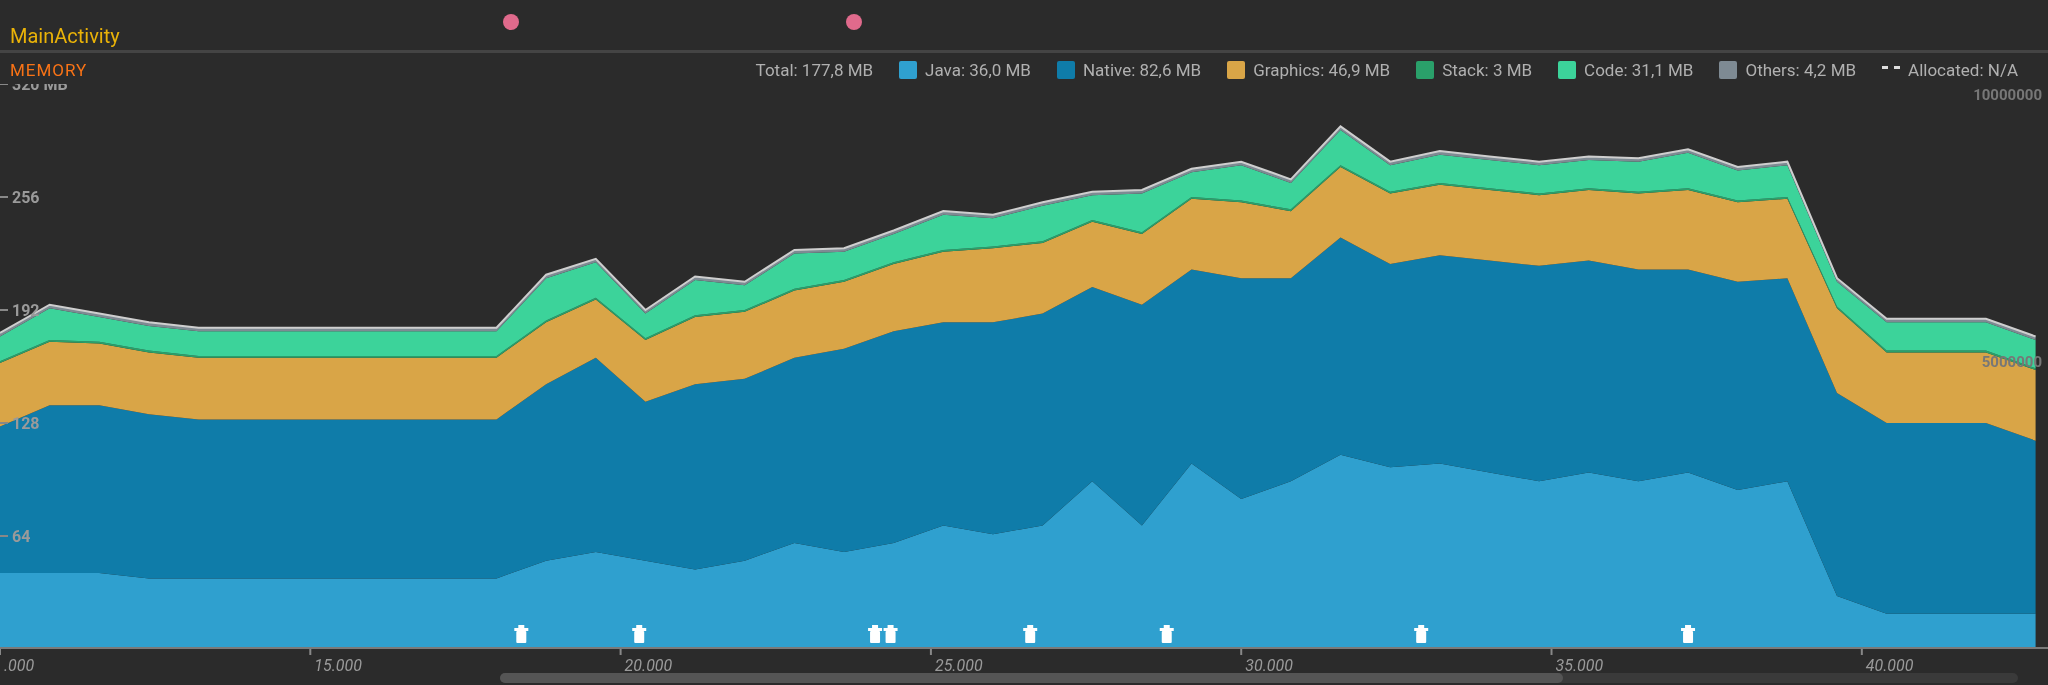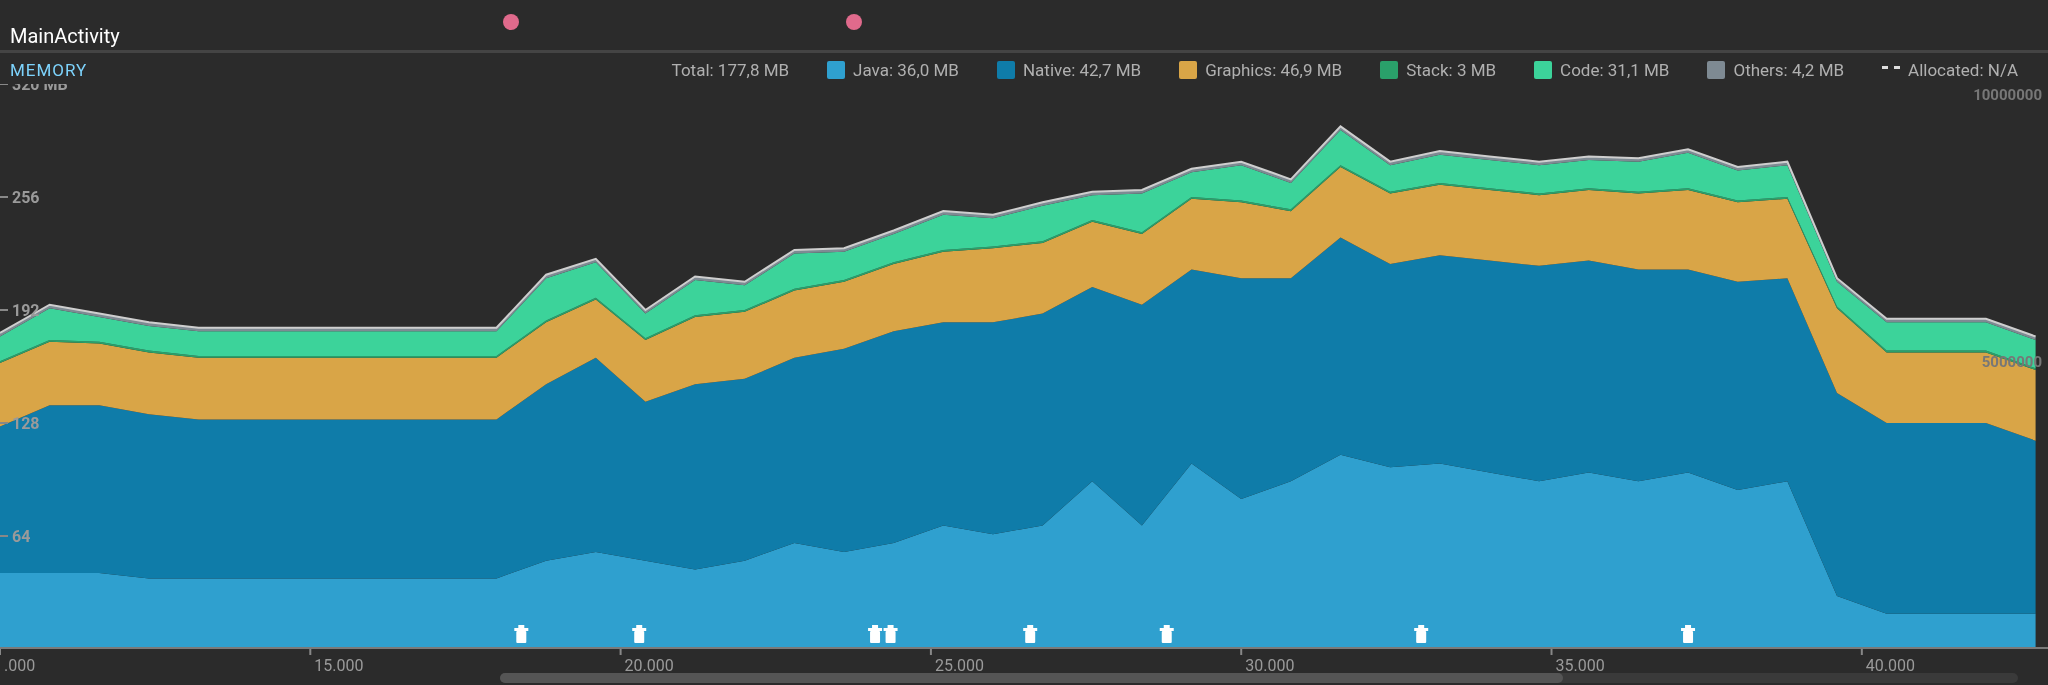--- a/index.html
+++ b/index.html
@@ -1,31 +1,31 @@
 <!DOCTYPE html>
 <html><head>
 <meta charset="utf-8">
 <style>
   html,body{margin:0;padding:0;background:#2b2b2b;color:#b0b0b0;font-family:-apple-system,BlinkMacSystemFont,"Segoe UI",Roboto,Helvetica,Arial,sans-serif;font-size:17px;overflow:hidden;}
   .root{width:2048px;height:685px;position:relative;background:#2b2b2b;}
   .activity-bar{position:absolute;left:0;top:0;right:0;height:50px;border-bottom:3px solid #444;}
-  .activity-label{position:absolute;left:10px;bottom:2px;font-size:20px;color:#ffffff;}
+  .activity-label{position:absolute;left:10px;bottom:2px;font-size:20px;color:#eab308;}
   .pink-dot{position:absolute;top:14px;width:16px;height:16px;border-radius:50%;background:#e06a8c;}
   .legend-row{position:absolute;left:0;top:56px;right:0;height:28px;display:flex;align-items:center;padding:0 10px;}
-  .mem-title{font-size:17px;color:#7dd3fc;letter-spacing:1px;}
-  .legend-group{margin-left:auto;display:flex;align-items:center;gap:38px;padding-right:20px;}
+  .mem-title{font-size:17px;color:#f97316;letter-spacing:1px;}
+  .legend-group{margin-left:auto;display:flex;align-items:center;gap:26px;padding-right:20px;}
   .leg{display:flex;align-items:center;gap:8px;white-space:nowrap;font-size:17px;}
   .sw{width:18px;height:18px;border-radius:2px;display:inline-block;}
   .sw-alloc{width:18px;height:6px;border-top:3px dashed #ddd;border-radius:0;}
   .chart-wrap{position:absolute;left:0;right:0;top:84px;bottom:36px;font-weight:bold;}
   svg.chart{width:100%;height:100%;display:block;}
   .ytick text,.xtick text{fill:#9a9a9a;font-size:16px;}
   .gc-icon{fill:#fff;}
   .right-tick{fill:#777;font-size:15px;}
-  .xaxis-bar{position:absolute;left:0;right:0;bottom:0;height:36px;border-top:2px solid #7a7a7a;}
+  .xaxis-bar{position:absolute;left:0;right:0;bottom:0;height:36px;border-top:2px solid #7a7a7a;font-style:italic;}
   .xaxis-svg{width:100%;height:100%;}
   .scrollbar{position:absolute;left:500px;right:30px;bottom:2px;height:10px;background:#3a3a3a;border-radius:5px;}
   .scrollbar-thumb{position:absolute;left:0;top:0;height:100%;width:70%;background:#555;border-radius:5px;}
 </style>
 </head>
 <body>
 <div class="root">
 
 <div class="activity-bar">
   <span class="activity-label">MainActivity</span>
@@ -38,21 +38,21 @@
   <div class="legend-group">
     <span class="leg">
           <span>Total: 177,8 MB</span>
         </span>
     <span class="leg">
           <span class="sw" style="background:#2fa0cf"></span>
           <span>Java: 36,0 MB</span>
         </span>
     <span class="leg">
           <span class="sw" style="background:#0f7ca9"></span>
-          <span>Native: 42,7 MB</span>
+          <span>Native: 82,6 MB</span>
         </span>
     <span class="leg">
           <span class="sw" style="background:#d9a547"></span>
           <span>Graphics: 46,9 MB</span>
         </span>
     <span class="leg">
           <span class="sw" style="background:#2aa06a"></span>
           <span>Stack: 3 MB</span>
         </span>
     <span class="leg">

